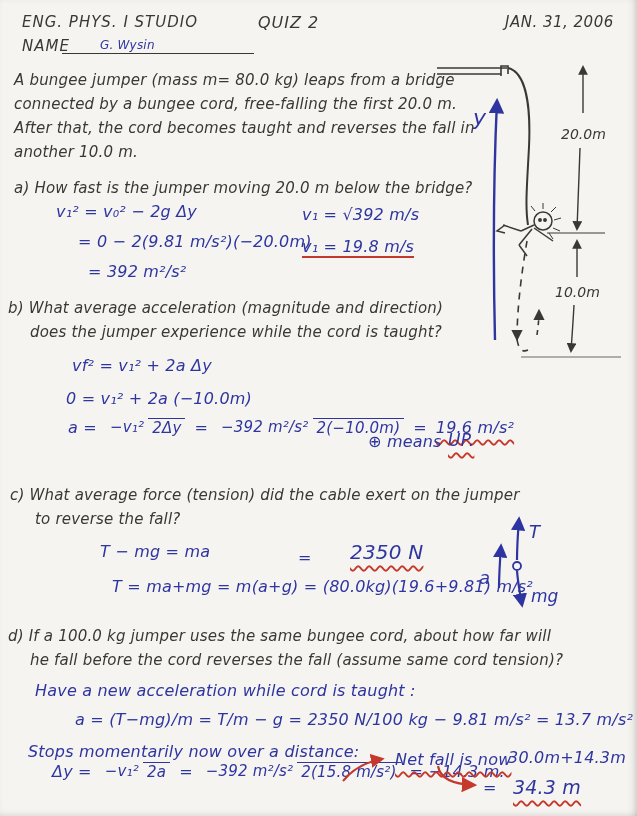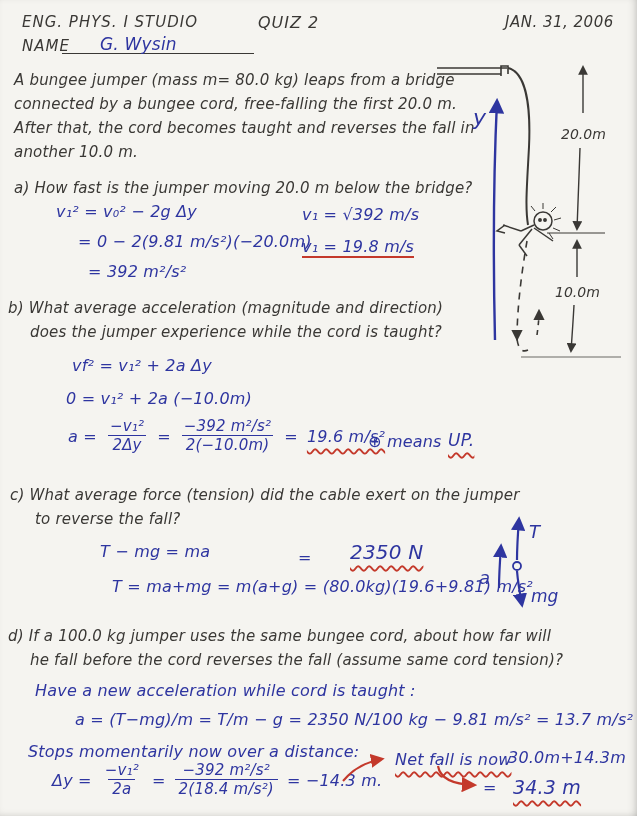--- a/index.html
+++ b/index.html
@@ -14,39 +14,39 @@
   }
   .hw{font-style:italic;letter-spacing:.2px;white-space:nowrap;}
   .k{color:var(--ink-k);} .b{color:var(--ink-b);}
   .abs{position:absolute;}
   .q{font-size:15px;}
   .eq{font-size:16px;}
   .u-red-solid{border-bottom:2.2px solid var(--ink-r);padding-bottom:0;}
   .u-red-wavy{text-decoration-line:underline;text-decoration-style:wavy;
               text-decoration-color:var(--ink-r);text-decoration-thickness:1.6px;
               text-underline-offset:6px;text-align:center;}
-  .frac{display:inline-flex;flex-direction:column;align-items:center;
+  .frac{display:inline-flex;flex-direction:row;align-items:center;
         vertical-align:middle;line-height:1.15;font-size:15px;font-style:italic;}
   .frac .num{padding:0 4px;}
   .frac .den{border-top:1.7px solid currentColor;padding:1px 4px 0;}
   .row{display:flex;align-items:center;gap:9px;}
   .nameline{border-bottom:1.6px solid var(--ink-k);}
   svg text{font-family:"DejaVu Sans",sans-serif;font-style:italic;}
 </style>
 </head>
 <body>
 
 <div id="sheet">
 
   <span class="abs hw k q" style="left:22px;top:13px;letter-spacing:1px;">ENG. PHYS. I STUDIO</span>
   <span class="abs hw k q" style="left:258px;top:13px;font-size:16px;letter-spacing:1px;">QUIZ 2</span>
   <span class="abs hw k q" style="left:505px;top:13px;letter-spacing:.5px;">JAN. 31, 2006</span>
   <span class="abs hw k q" style="left:22px;top:37px;letter-spacing:1px;">NAME</span>
   <div class="abs nameline" style="left:62px;top:34px;width:192px;height:20px;">
-    <span class="hw b" style="font-size:17px;margin-left:38px;">G. Wysin</span>
+    <span class="hw b" style="font-size:12px;margin-left:38px;">G. Wysin</span>
   </div>
 
   <span class="abs hw k q" style="left:14px;top:71px;">A bungee jumper (mass m= 80.0 kg) leaps from a bridge</span>
   <span class="abs hw k q" style="left:14px;top:95px;">connected by a bungee cord, free-falling the first 20.0 m.</span>
   <span class="abs hw k q" style="left:14px;top:119px;">After that, the cord becomes taught and reverses the fall in</span>
   <span class="abs hw k q" style="left:14px;top:143px;">another 10.0 m.</span>
 
   <svg class="abs" style="left:437px;top:55px;" width="200" height="330" viewBox="0 0 200 330">
     <defs>
       <marker id="mk-k" viewBox="0 0 10 10" refX="8" refY="5" markerWidth="7" markerHeight="7" orient="auto-start-reverse">
@@ -171,21 +171,21 @@
 
   <div class="abs row hw b eq" style="left:52px;top:762px;">
     <span>Δy =</span>
     <span class="frac">
       <span class="num">−v₁²</span>
       <span class="den">2a</span>
     </span>
     <span>=</span>
     <span class="frac">
       <span class="num">−392 m²/s²</span>
-      <span class="den">2(18.4 m/s²)</span>
+      <span class="den">2(15.8 m/s²)</span>
     </span>
     <span>= −14.3 m.</span>
   </div>
 
   <svg class="abs" style="left:340px;top:750px;" width="52" height="34" viewBox="0 0 52 34">
     <defs>
       <marker id="mk-r" viewBox="0 0 10 10" refX="8" refY="5" markerWidth="7" markerHeight="7" orient="auto-start-reverse">
         <path d="M0,0 L10,5 L0,10 z" fill="#c4392b"></path>
       </marker>
     </defs>

